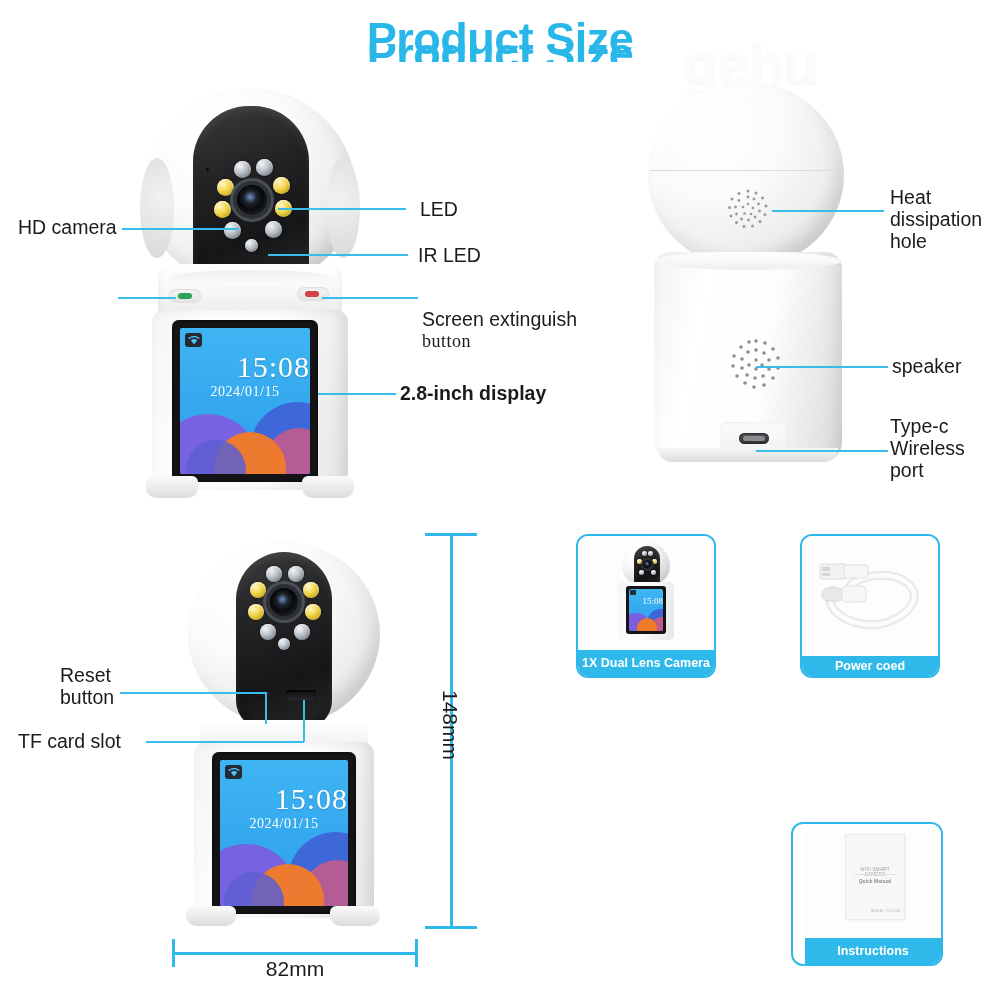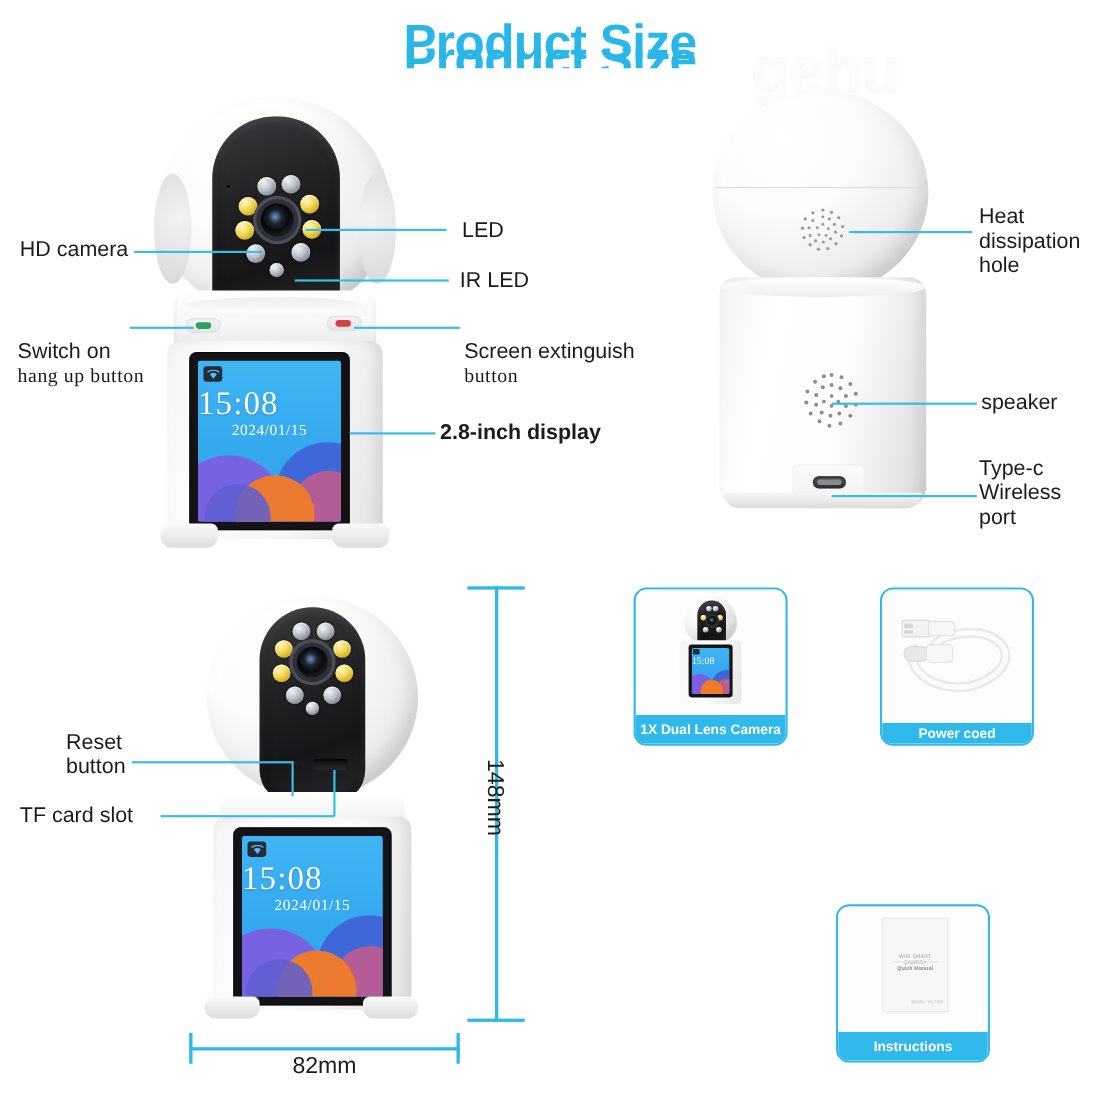--- a/index.html
+++ b/index.html
@@ -67,21 +67,21 @@
     box-shadow:0 0 0 4px #2d3036, 0 0 0 7px #4a4e56, inset 0 0 8px #000;
   }
 
   
   .screen-bezel{background:#141417;border-radius:7px;box-shadow:inset 0 0 3px #000;}
   .screen{
     background:linear-gradient(180deg,#3fb5f3 0%,#35a9ef 52%,#2f9fe8 100%);
     overflow:hidden;position:relative;border-radius:2px;
   }
   .sc-time{
-    position:absolute;width:100%;text-align:left;color:#ffffff;
+    position:absolute;width:100%;text-align:right;color:#ffffff;
     font-family:"Liberation Serif", serif;font-weight:400;
   }
   .sc-date{
     position:absolute;width:100%;text-align:center;color:#ffffff;
     font-family:"Liberation Serif", serif;
   }
   .wifi-badge{
     position:absolute;background:#262a36;border-radius:3px;
     display:flex;align-items:center;justify-content:center;
   }
@@ -180,24 +180,20 @@
   <div class="abs lead" style="left:122px;top:228px;width:116px;"></div>
   <div class="abs callout" style="left:18px;top:216px;">HD camera</div>
 
   <div class="abs lead" style="left:278px;top:208px;width:128px;"></div>
   <div class="abs callout" style="left:420px;top:198px;">LED</div>
 
   <div class="abs lead" style="left:268px;top:254px;width:140px;"></div>
   <div class="abs callout" style="left:418px;top:244px;">IR LED</div>
 
   <div class="abs lead" style="left:118px;top:297px;width:58px;"></div>
-  <div class="abs callout" style="left:16px;top:286px;">
-    <span>Switch on</span>
-    <span class="mono-line">hang up button</span>
-  </div>
 
   <div class="abs lead" style="left:322px;top:297px;width:96px;"></div>
   <div class="abs callout" style="left:422px;top:286px;">
     <span>Screen extinguish</span>
     <span class="mono-line">button</span>
   </div>
 
   <div class="abs lead" style="left:318px;top:393px;width:78px;"></div>
   <div class="abs callout" style="left:400px;top:382px;font-weight:bold;">2.8-inch display</div>
 
@@ -407,21 +403,21 @@
         <rect x="20" y="52" width="22" height="13" rx="6" fill="#e8e8e8" stroke="#d8d8d8" stroke-width="1"></rect>
         <rect x="40" y="50" width="24" height="16" rx="4" fill="#f7f7f7" stroke="#e2e2e2" stroke-width="1"></rect>
       </svg>
     </div>
     <div class="acc-label" style="height:22px;">Power coed</div>
   </div>
 
 
 
 
-  <div class="acc-card" style="left:760px;top:822px;width:136px;height:140px;">
+  <div class="acc-card" style="left:791px;top:822px;width:136px;height:140px;padding-left:12px;">
     <div class="acc-img">
       <div class="abs" style="left:40px;top:10px;width:58px;height:84px;background:#f7f7f7;border:1px solid #eaeaea;box-shadow:1px 1px 3px rgba(0,0,0,.06);">
         <div class="abs" style="left:8px;top:32px;width:42px;text-align:center;font-size:4.5px;color:#9d9d9d;letter-spacing:.3px;">WIFI SMART CAMERA</div>
         <div class="abs" style="left:8px;top:39px;width:42px;height:1px;background:#e2e2e2;"></div>
         <div class="abs" style="left:8px;top:43px;width:42px;text-align:center;font-size:5px;color:#8f8f8f;font-weight:700;">Quick Manual</div>
         <div class="abs" style="left:20px;top:74px;width:34px;text-align:right;font-size:3.6px;color:#b5b5b5;">MODEL: YX-7100</div>
       </div>
     </div>
     <div class="acc-label" style="height:22px;">Instructions</div>
   </div>

